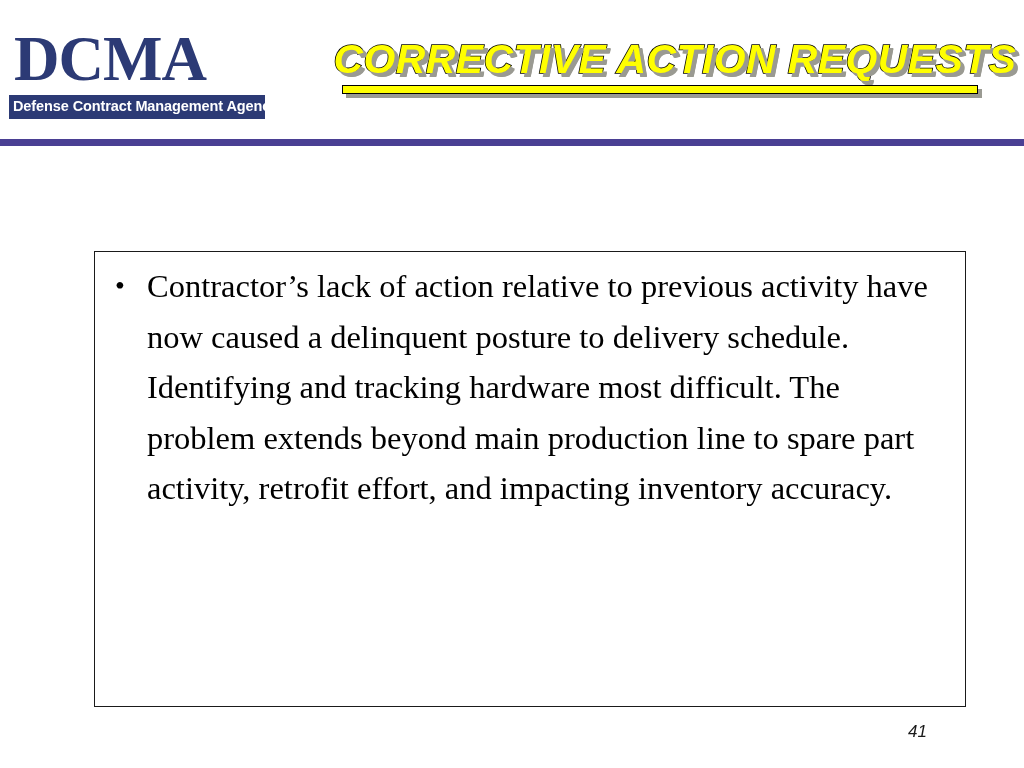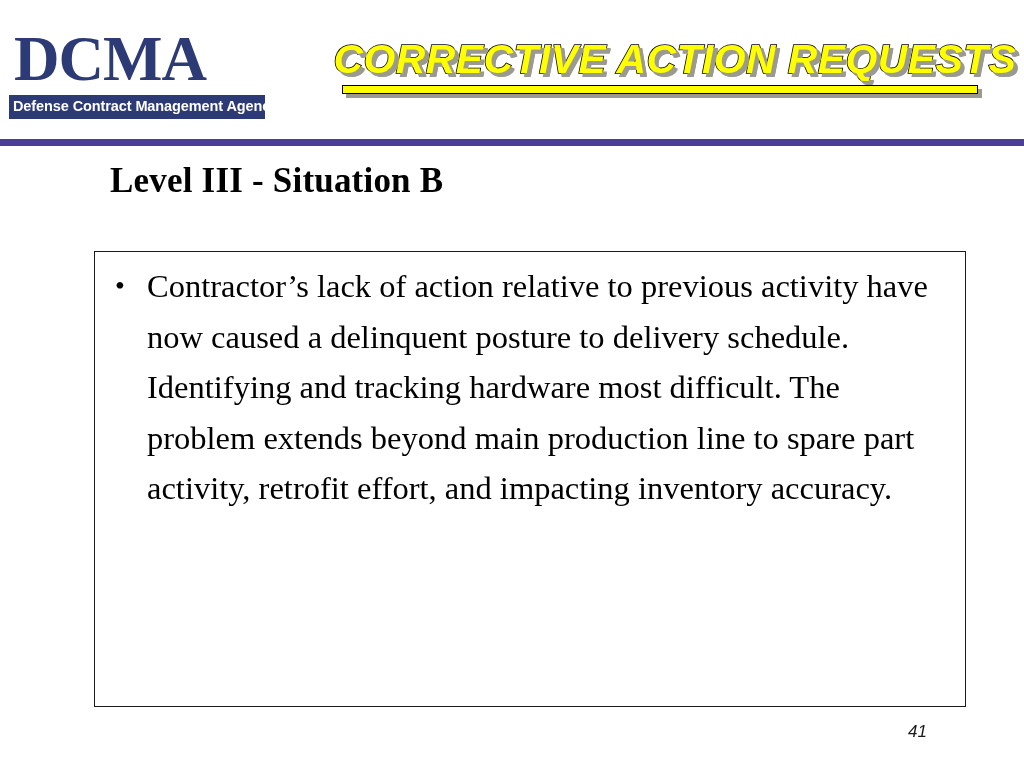--- a/index.html
+++ b/index.html
@@ -175,21 +175,20 @@
     <div class="logo-bar">Defense Contract Management Agency</div>
   </div>
 
   <div class="banner">
     <div class="banner-text">CORRECTIVE ACTION REQUESTS</div>
     <div class="banner-underline"></div>
   </div>
 
   <div class="divider"></div>
 
-  <h1 class="slide-heading">Level III - Situation B</h1>
 
   <div class="content-box">
     <ul class="bullet-list">
       <li class="bullet-item">
         <span class="bullet-mark">•</span>
         <span>Contractor’s lack of action relative to previous activity have now caused a delinquent posture to delivery schedule.  Identifying and tracking hardware most difficult.  The problem extends beyond main production line to spare part activity, retrofit effort, and impacting inventory accuracy.</span>
       </li>
     </ul>
   </div>
 

